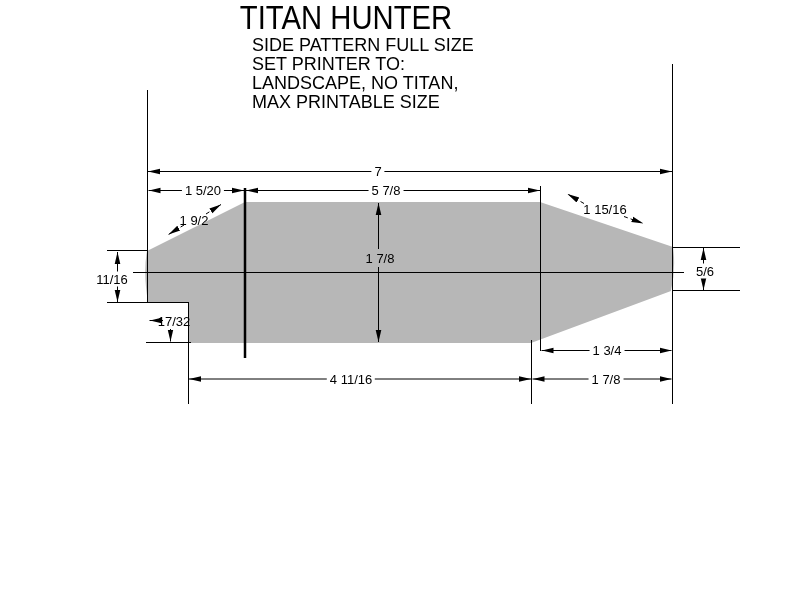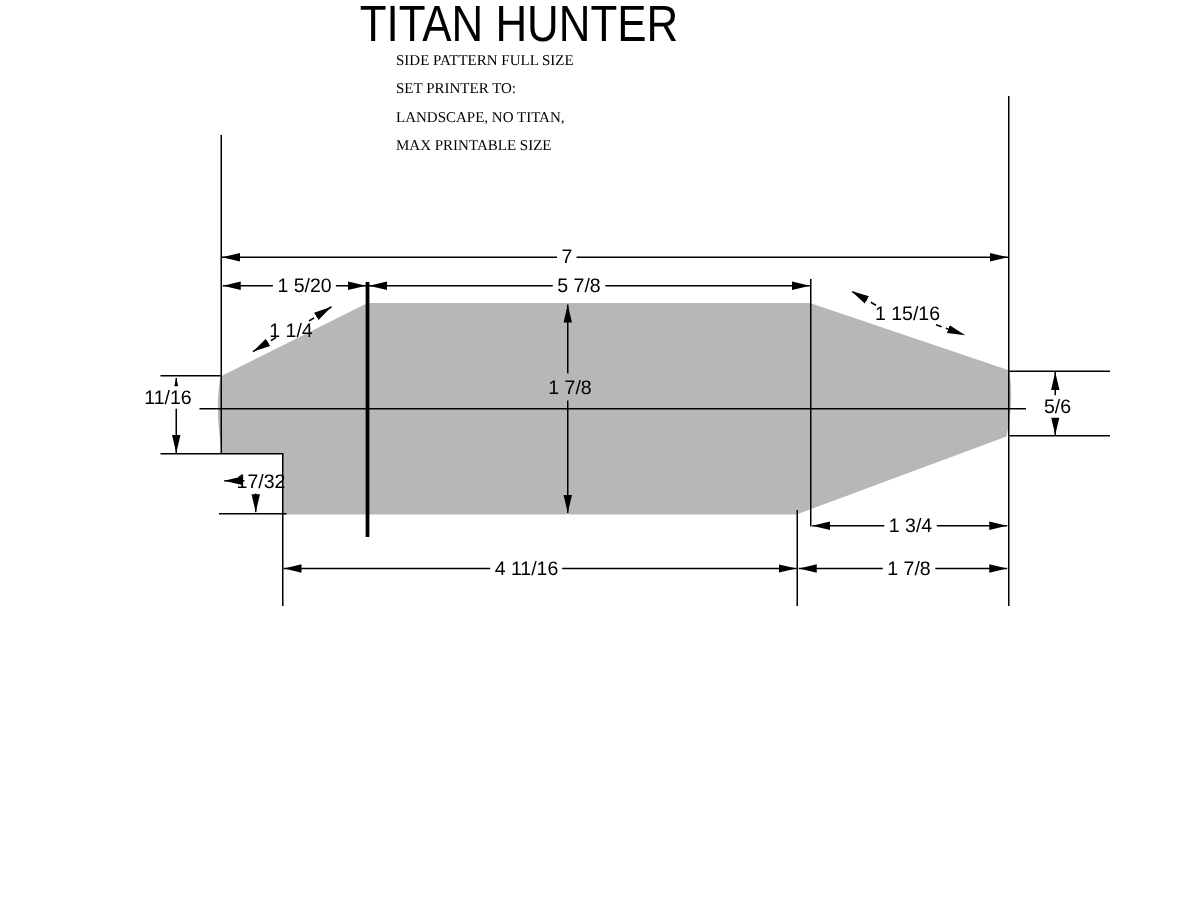--- a/index.html
+++ b/index.html
@@ -8,22 +8,22 @@
     background:#ffffff;
     font-family:"Liberation Sans", sans-serif;
     color:#000;
   }
   .title{
     position:absolute;left:346px;top:17px;
     transform:translate(-50%,-50%) scaleX(0.86);
     font-size:34px;white-space:nowrap;letter-spacing:0px;
   }
   .sub{
-    position:absolute;left:264px;
-    font-size:10px;line-height:1.15;white-space:nowrap;font-family:Liberation Serif, serif;
+    position:absolute;left:252px;
+    font-size:18px;line-height:1.15;white-space:nowrap;
   }
   .drawing-svg{position:absolute;left:0;top:0;}
   .dim-label{
     position:absolute;transform:translate(-50%,-50%);
     font-size:13px;white-space:nowrap;
     background:#ffffff;padding:0 3px;
   }
   .on-shape{background:transparent;padding:0;}
   svg line{stroke:#000;stroke-width:1;}
   svg line.section{stroke-width:2.5;}
@@ -76,21 +76,21 @@
 
   <line class="dashed" x1="206" y1="214" x2="221" y2="204.5" marker-end="url(#arrow)"></line>
   <line class="dashed" x1="184" y1="225" x2="168.5" y2="234.5" marker-end="url(#arrow)"></line>
   <line class="dashed" x1="584" y1="203.5" x2="567.5" y2="194" marker-end="url(#arrow)"></line>
   <line class="dashed" x1="624" y1="216.5" x2="643.5" y2="223.5" marker-end="url(#arrow)"></line>
 </svg>
 
 <span class="dim-label" style="left:378px;top:171px">7</span>
 <span class="dim-label" style="left:203px;top:190px">1 5/20</span>
 <span class="dim-label" style="left:386px;top:190px">5 7/8</span>
-<span class="dim-label on-shape" style="left:194px;top:220px">1 1/4</span>
+<span class="dim-label on-shape" style="left:194px;top:220px">1 9/2</span>
 <span class="dim-label on-shape" style="left:605px;top:209px">1 15/16</span>
-<span class="dim-label" style="left:112px;top:265px">11/16</span>
+<span class="dim-label" style="left:112px;top:279px">11/16</span>
 <span class="dim-label on-shape" style="left:380px;top:258px">1 7/8</span>
 <span class="dim-label" style="left:705px;top:271px">5/6</span>
 <span class="dim-label on-shape" style="left:174px;top:321px">17/32</span>
 <span class="dim-label" style="left:607px;top:350px">1 3/4</span>
 <span class="dim-label" style="left:351px;top:379px">4 11/16</span>
 <span class="dim-label" style="left:606px;top:379px">1 7/8</span>
 
 </body></html>

